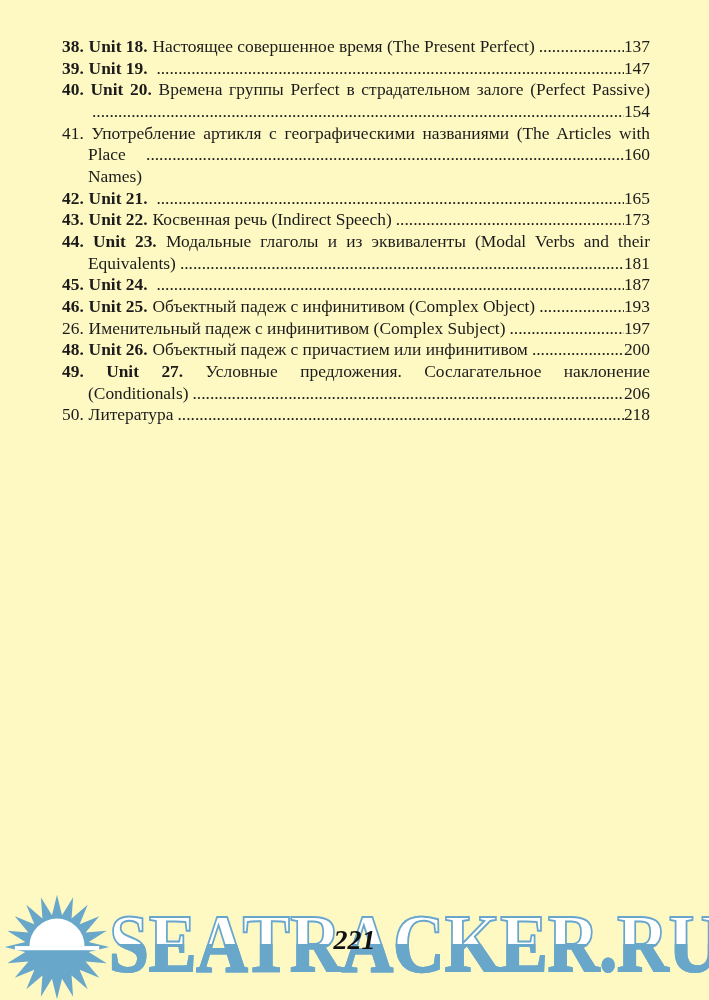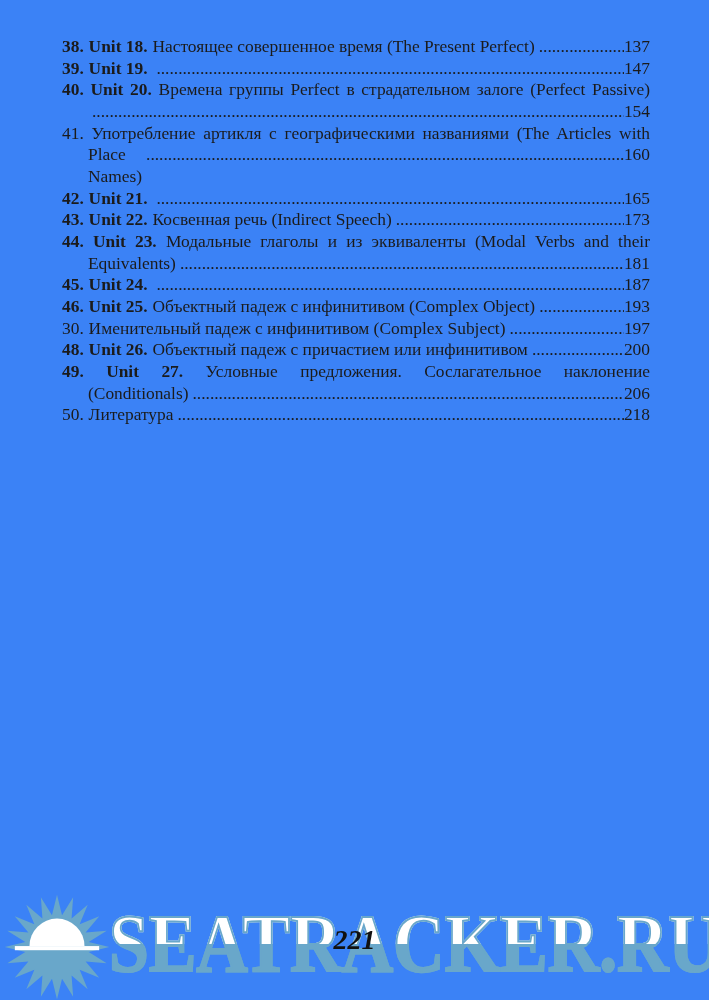--- a/index.html
+++ b/index.html
@@ -1,21 +1,21 @@
 <!DOCTYPE html>
 <html><head>
 <meta charset="utf-8">
 <style>
   * { margin: 0; padding: 0; box-sizing: border-box; }
   html, body { background: #ffffff; }
   .page {
     position: relative;
     width: 709px;
     height: 1000px;
-    background: #3b82f6;
+    background: #fef9c3;
     overflow: hidden;
     font-family: "Liberation Serif", serif;
     color: #1b1b1b;
   }
   
   .toc {
     position: absolute;
     left: 62px;
     top: 36px;
     width: 588px;
@@ -175,21 +175,21 @@
 
     <div class="entry row">
       <span class="num b">46.</span>
       <span class="unit b">Unit 25.</span>
       <span class="title">Объектный падеж с инфинитивом (Complex Object)</span>
       <span class="leader">......................................................................................................................................................................................................................</span>
       <span class="pnum">193</span>
     </div>
 
     <div class="entry row">
-      <span class="num">30.</span>
+      <span class="num">26.</span>
       <span class="title">Именительный падеж с инфинитивом (Complex Subject)</span>
       <span class="leader">......................................................................................................................................................................................................................</span>
       <span class="pnum">197</span>
     </div>
 
     <div class="entry row">
       <span class="num b">48.</span>
       <span class="unit b">Unit 26.</span>
       <span class="title">Объектный падеж с причастием или инфинитивом</span>
       <span class="leader">......................................................................................................................................................................................................................</span>

